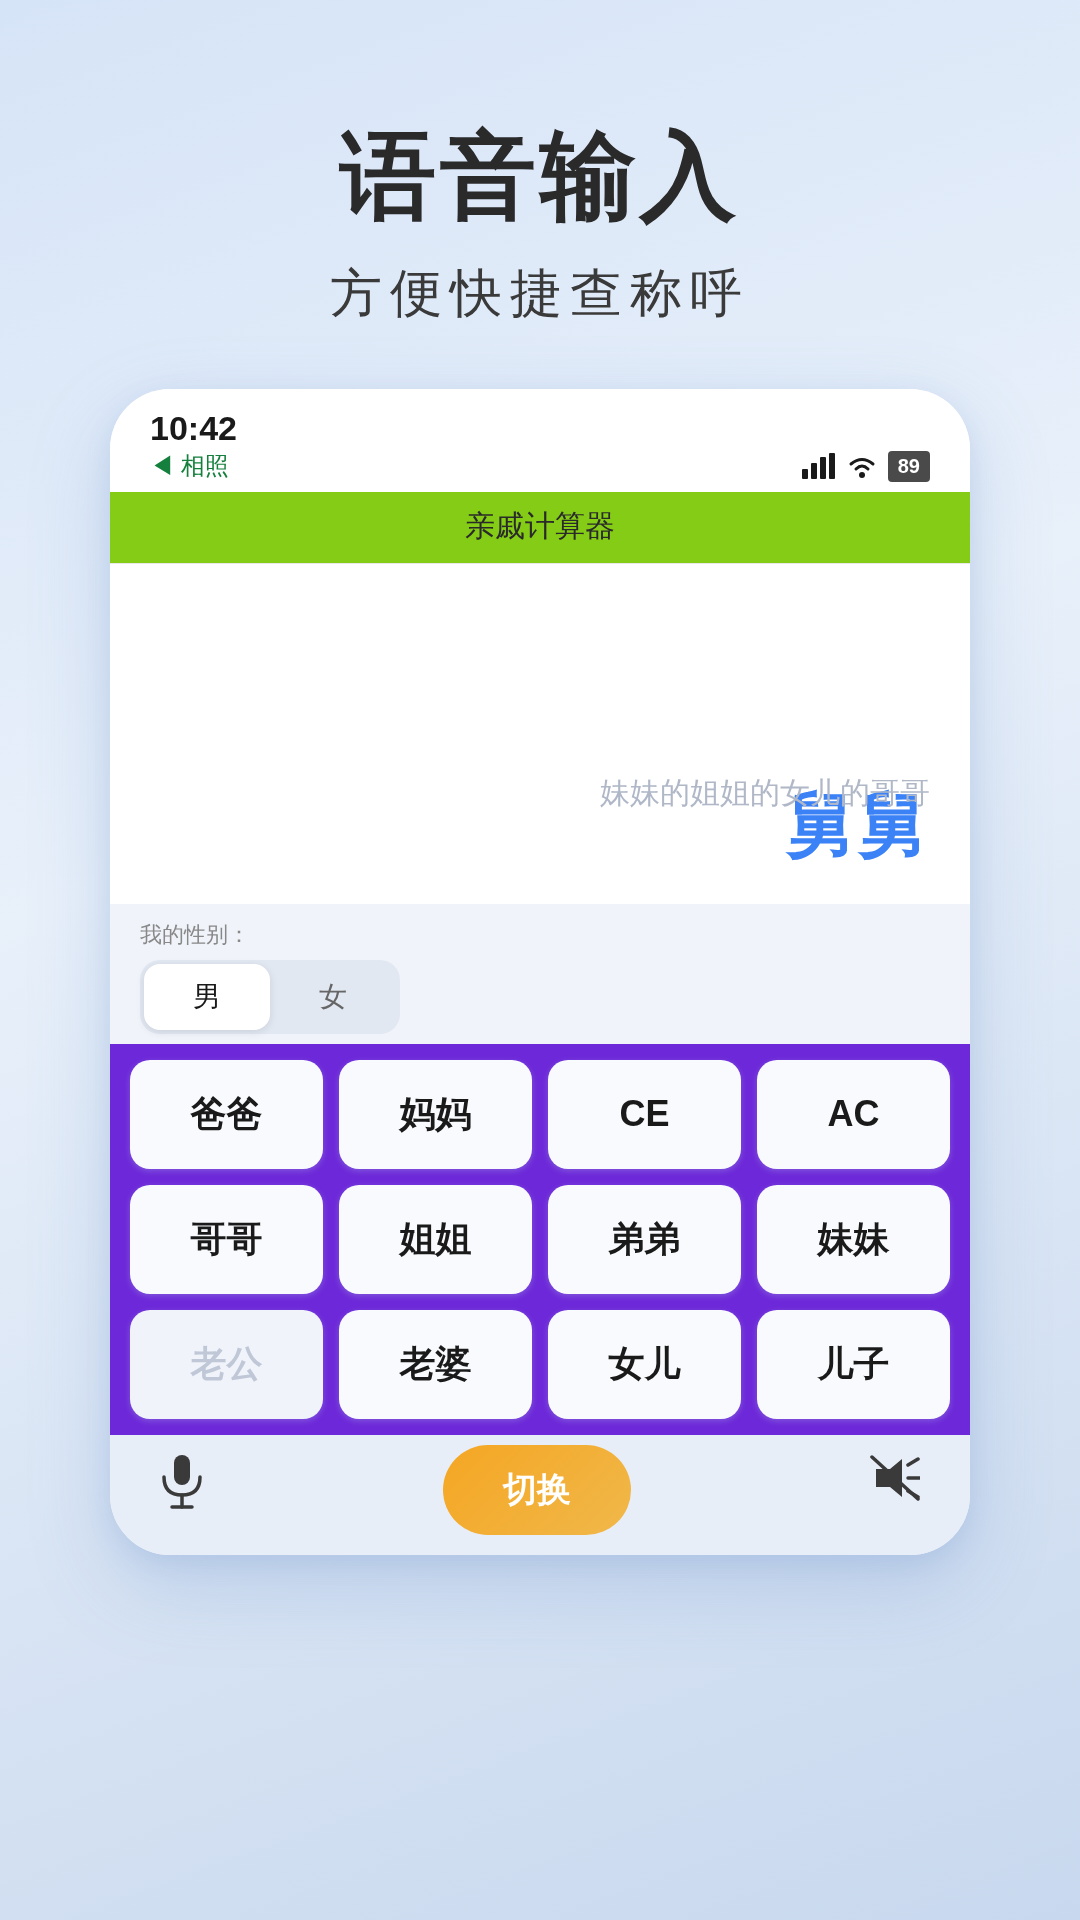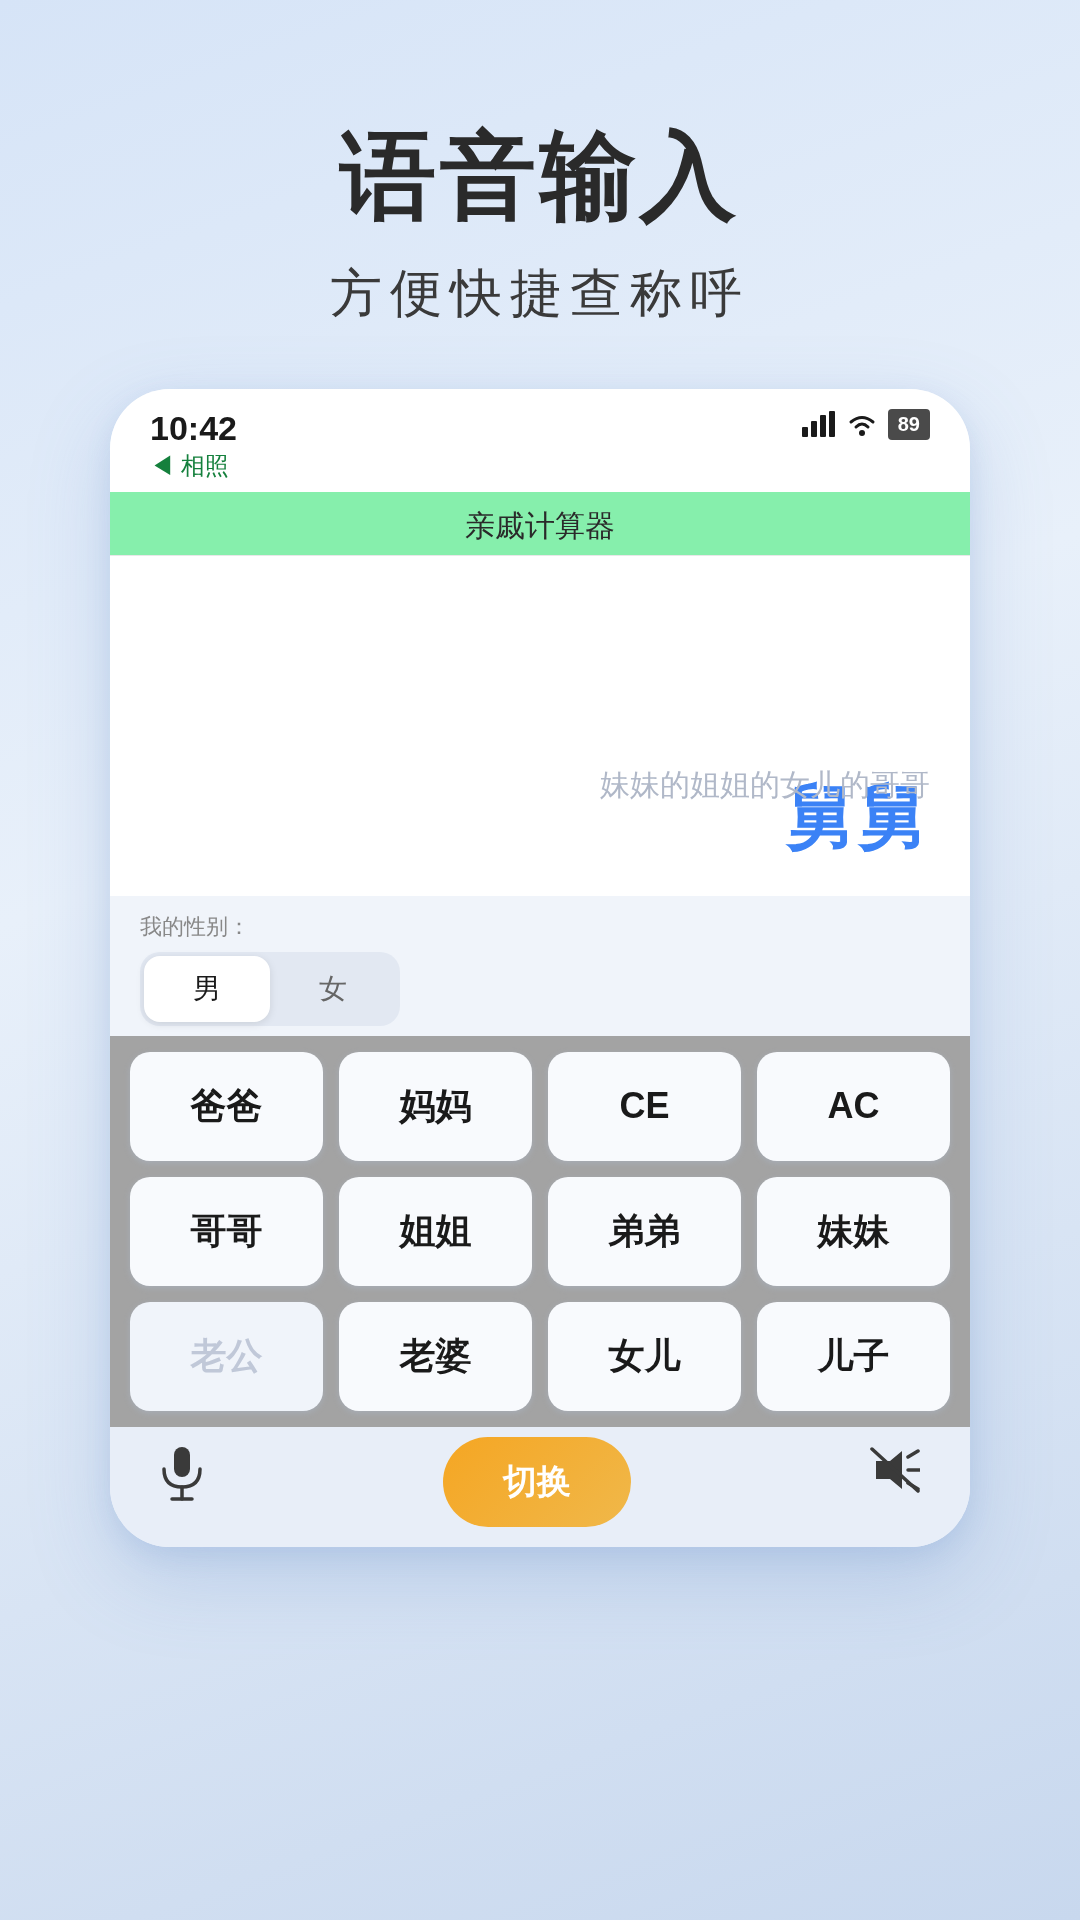--- a/index.html
+++ b/index.html
@@ -47,21 +47,21 @@
       border-radius: 60px;
       box-shadow: 0 30px 80px rgba(100,140,200,0.25), 0 8px 24px rgba(100,140,200,0.15);
       overflow: hidden;
       margin-bottom: 0;
     }
 
     
     .status-bar {
       display: flex;
       justify-content: space-between;
-      align-items: flex-start;
+      align-items: flex-end;
       padding: 20px 40px 10px;
       background: #ffffff;
     }
 
     .status-time {
       font-size: 34px;
       font-weight: 600;
       color: #1a1a1a;
     }
 
@@ -86,23 +86,23 @@
       background: #4a4a4a;
       color: #ffffff;
       font-size: 20px;
       font-weight: 700;
       padding: 4px 10px;
       border-radius: 4px;
     }
 
     
     .app-header {
-      background: #86efac;
+      background: #84cc16;
       text-align: center;
-      padding: 14px 0 8px;
+      padding: 14px 0 16px;
       font-size: 30px;
       color: #2a2a2a;
       font-weight: 500;
       border-bottom: 1px solid #e8e8e8;
     }
 
     
     .input-area {
       background: #ffffff;
       margin: 0;
@@ -167,21 +167,21 @@
       box-shadow: 0 2px 8px rgba(0,0,0,0.1);
     }
 
     .gender-btn.inactive {
       background: transparent;
       color: #666;
     }
 
     
     .keyboard-grid {
-      background: #a3a3a3;
+      background: #6d28d9;
       padding: 16px 20px;
       display: grid;
       grid-template-columns: repeat(4, 1fr);
       gap: 16px;
     }
 
     .key-btn {
       background: #f8fafd;
       border: none;
       border-radius: 20px;

